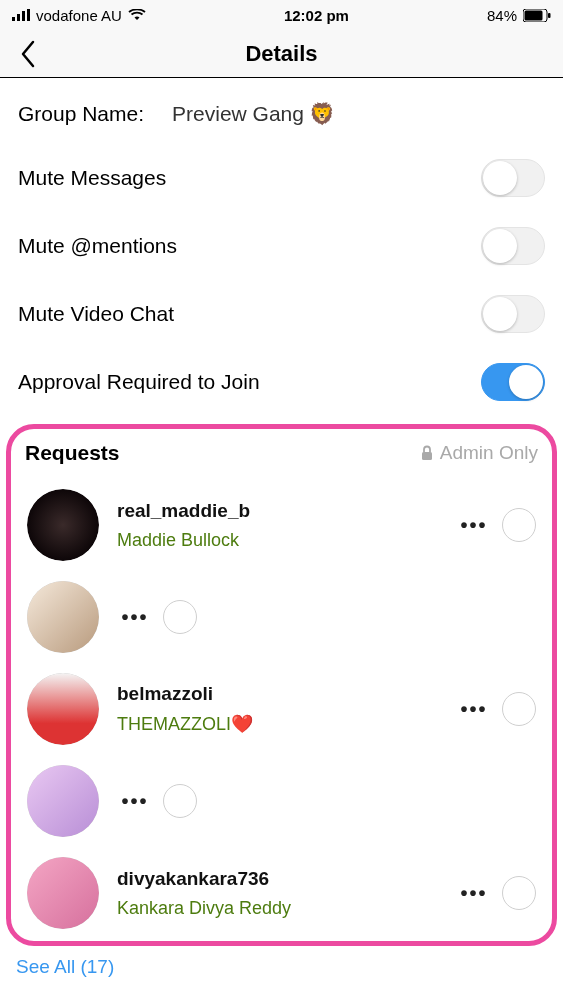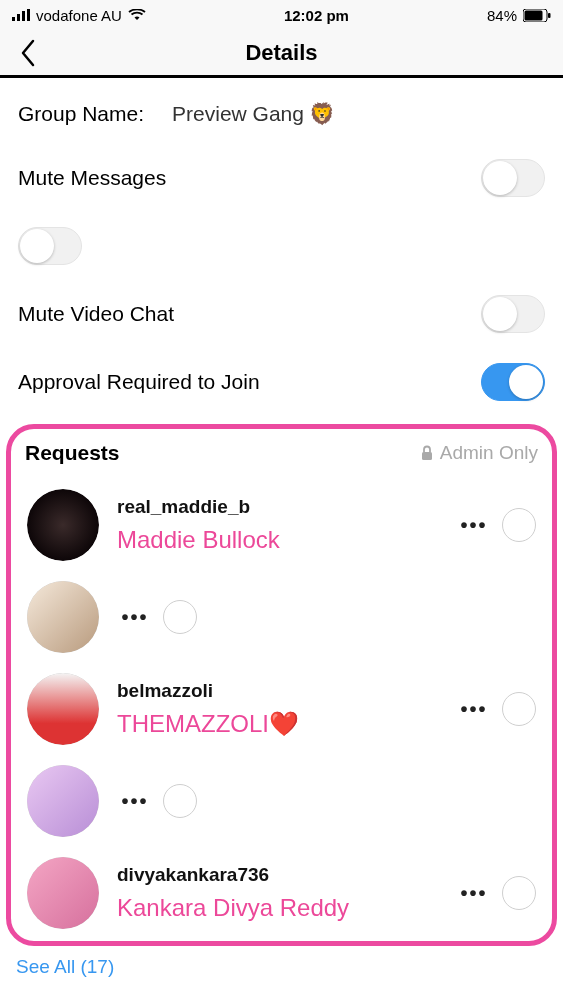--- a/index.html
+++ b/index.html
@@ -1,41 +1,41 @@
 <!DOCTYPE html>
 <html><head>
 <meta charset="utf-8">
 <style>
   * { box-sizing: border-box; margin: 0; padding: 0; }
   html, body { width: 563px; height: 1000px; font-family: -apple-system, "Helvetica Neue", Arial, sans-serif; color:#000; background:#fff; }
   .statusbar { height:30px; display:flex; align-items:center; justify-content:space-between; padding:4px 12px; font-size:15px; font-weight:500; background:#f8f8f8;gap:10px; }
   .statusbar .left, .statusbar .right { display:flex; align-items:center; gap:6px; }
   .sig-icon svg, .wifi-icon svg, .bat-icon svg { display:block; }
-  .navbar { height:48px; background:#f8f8f8; border-bottom:3px solid #000000; position:relative; display:flex; align-items:center; }
+  .navbar { height:48px; background:#f8f8f8; border-bottom:1px solid #000000; position:relative; display:flex; align-items:center; }
   .back { position:absolute; left:8px; top:0; bottom:0; width:40px; display:flex; align-items:center; justify-content:center; }
   .title { flex:1; text-align:center; font-size:22px; font-weight:700; }
   .section { padding: 0 18px; }
   .row-group-name { display:flex; align-items:center; padding: 24px 0 18px; font-size:21px; }
   .row-group-name .label { margin-right:28px; }
   .row-group-name .value { color:#333; }
   .settings-row { display:flex; align-items:center; justify-content:space-between; height:68px; font-size:21px;gap:42px; }
   .toggle { width:64px; height:38px; border-radius:19px; background:#f1f1f1; border:1px solid #e4e4e4; position:relative; }
   .toggle .knob { position:absolute; top:1px; left:1px; width:34px; height:34px; border-radius:50%; background:#fff; box-shadow:0 1px 3px rgba(0,0,0,0.25); transition:left .1s; }
   .toggle.on { background:#3797f0; border-color:#3797f0; }
   .toggle.on .knob { left:27px; }
   .highlight-box { margin:8px 6px 0 6px; border:5px solid #ec4aa0; border-radius:28px; padding:6px 6px 2px 6px; }
   .requests-head { display:flex; justify-content:space-between; align-items:center; padding:6px 8px 14px 8px; }
   .requests-head .heading { font-size:21px; font-weight:700; }
   .admin-only { display:flex; align-items:center; gap:6px; color:#a9a9a9; font-size:19px; font-weight:500; }
   .req-row { display:flex; align-items:center; padding:10px 4px; }
   .avatar { width:72px; height:72px; border-radius:50%; flex-shrink:0; margin-left:6px; margin-right:18px; background:#ccc; overflow:hidden; display:flex; align-items:center; justify-content:center; }
   .avatar svg { width:100%; height:100%; }
   .req-text { flex:1; }
   .req-text .uname { font-size:19px; font-weight:700; color:#111; }
-  .req-text .fname { font-size:24px; color:#ec4899; margin-top:8px; letter-spacing:0; }
+  .req-text .fname { font-size:18px; color:#4d7c0f; margin-top:8px; letter-spacing:0; }
   .req-text .fname.spaced { letter-spacing:3px; }
   .more { width:36px; text-align:center; font-size:20px; font-weight:700; letter-spacing:2px; color:#222; }
   .select-circle { width:34px; height:34px; border-radius:50%; border:1.5px solid #cfcfcf; margin-left:10px; margin-right:6px; }
   .see-all { color:#3797f0; font-size:19px; padding:10px 16px 0 16px; }
 </style>
 </head>
 <body>
 
 <div class="statusbar">
   <div class="left">
@@ -84,20 +84,21 @@
     <span class="value">Preview Gang 🦁</span>
   </div>
 
   <div class="settings-row">
     <span>Mute Messages</span>
     <div class="toggle">
         <div class="knob"></div>
       </div>
   </div>
   <div class="settings-row">
+    <span>Mute @mentions</span>
     <div class="toggle">
         <div class="knob"></div>
       </div>
   </div>
   <div class="settings-row">
     <span>Mute Video Chat</span>
     <div class="toggle">
         <div class="knob"></div>
       </div>
   </div>

